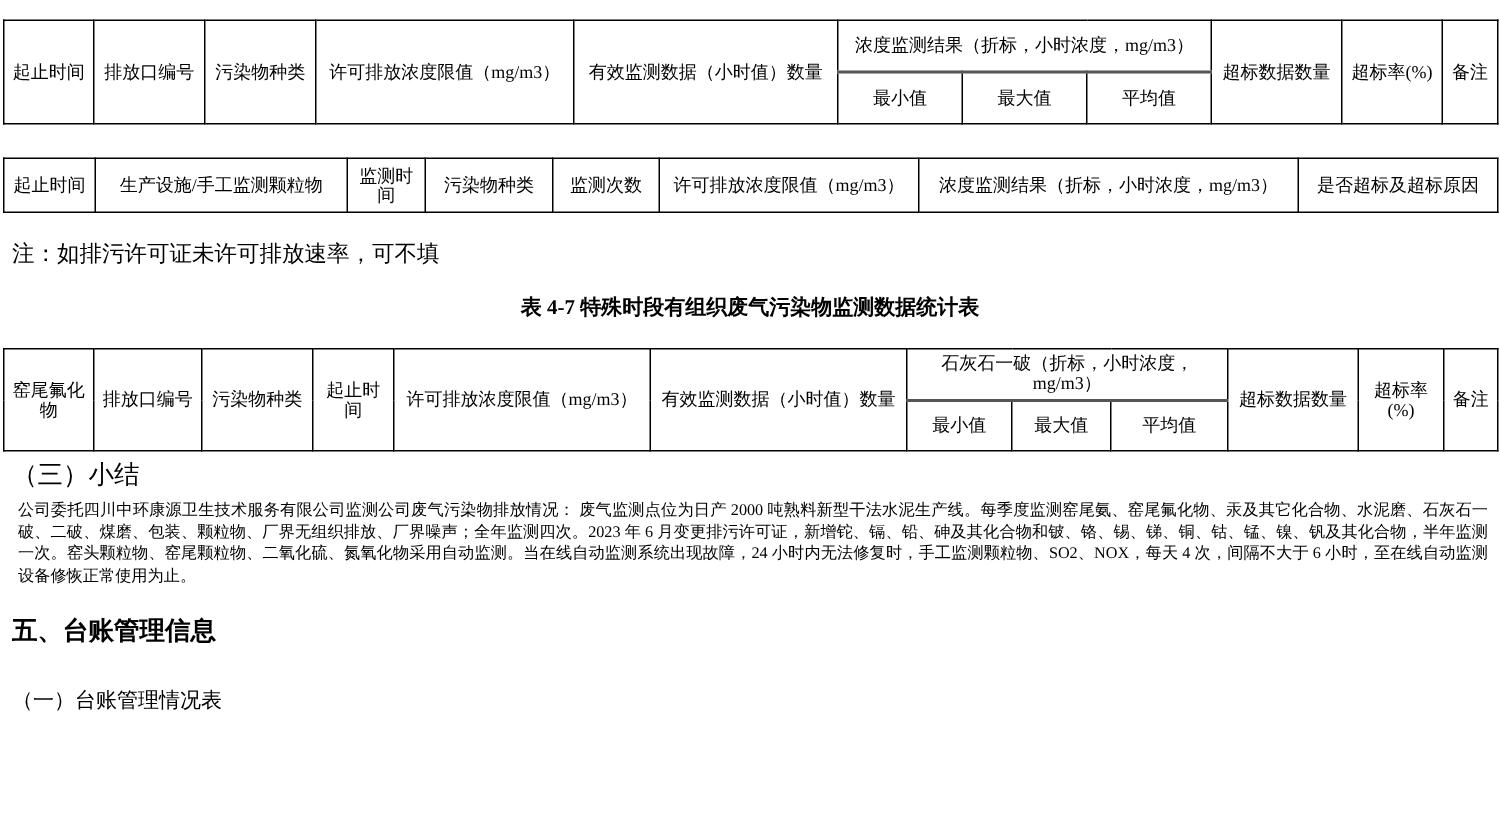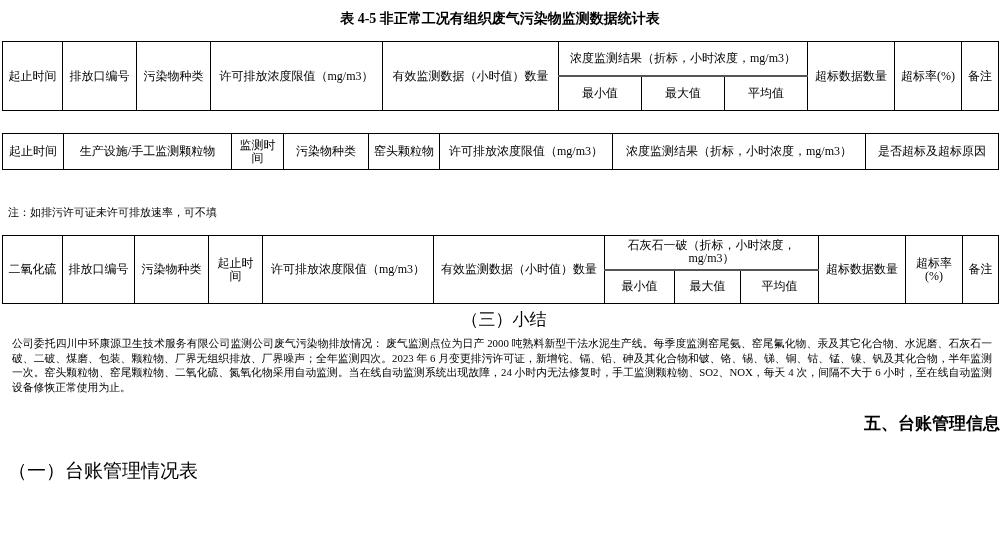--- a/index.html
+++ b/index.html
@@ -46,59 +46,56 @@
     overflow: hidden;
   }
   .t45 tr.grp-row   { height: 34px; }
   .t45 tr.sub-row   { height: 35px; }
   .t46 tr           { height: 36px; }
   .t47 tr.grp-row   { height: 34px; }
   .t47 tr.sub-row   { height: 34px; }
   th.grp { border-bottom: 2px solid #555; }
 
   .note {
-    margin: 36px 0 0 8px;
-    font-size: 11px;
+    margin: 22px 0 0 8px;
+    font-size: 15px;
     line-height: 12px;
   }
 
   .sec-summary {
     margin: 5px 0 0 8px;
     font-size: 17px;
     line-height: 22px;
     font-weight: normal;
-    text-align: center;
   }
   .para {
     margin: 5px 8px 0 12px;
     font-size: 10.8px;
     line-height: 14.6px;
     text-align: justify;
   }
   .sec-ledger {
     margin: 19px 0 0 8px;
     font-size: 17px;
     line-height: 22px;
     font-weight: bold;
     font-family: "Liberation Sans", "DejaVu Sans", sans-serif;
-    text-align: right;
   }
   .sec-ledger-sub {
     margin: 26px 0 0 8px;
-    font-size: 19px;
+    font-size: 14px;
     line-height: 19px;
     font-weight: normal;
   }
 </style>
 </head>
 <body>
 
 <div class="doc">
 
-  <div class="tbl-title first">表 4-5 非正常工况有组织废气污染物监测数据统计表</div>
   <table class="t45">
     <colgroup>
       <col style="width:60px">
         <col style="width:74px">
         <col style="width:74px">
       <col style="width:172px">
         <col style="width:176px">
       <col style="width:83px">
         <col style="width:83px">
         <col style="width:83px">
@@ -136,47 +133,48 @@
         <col style="width:173px">
       <col style="width:253px">
         <col style="width:133px">
     </colgroup>
     <tbody>
         <tr>
       <th>起止时间</th>
       <th>生产设施/手工监测颗粒物</th>
       <th>监测时间</th>
       <th>污染物种类</th>
-      <th>窑头颗粒物</th>
+      <th>监测次数</th>
       <th>许可排放浓度限值（mg/m3）</th>
       <th>浓度监测结果（折标，小时浓度，mg/m3）</th>
       <th>是否超标及超标原因</th>
     </tr>
   </tbody>
     </table>
   <div class="note">注：如排污许可证未许可排放速率，可不填</div>
 
+  <div class="tbl-title third">表 4-7 特殊时段有组织废气污染物监测数据统计表</div>
   <table class="t47">
     <colgroup>
       <col style="width:60px">
         <col style="width:72px">
         <col style="width:74px">
       <col style="width:54px">
         <col style="width:171px">
         <col style="width:171px">
       <col style="width:70px">
         <col style="width:66px">
         <col style="width:78px">
       <col style="width:87px">
         <col style="width:57px">
         <col style="width:36px">
     </colgroup>
     <tbody>
         <tr class="grp-row">
-      <th rowspan="2">二氧化硫</th>
+      <th rowspan="2">窑尾氟化物</th>
       <th rowspan="2">排放口编号</th>
       <th rowspan="2">污染物种类</th>
       <th rowspan="2">起止时间</th>
       <th rowspan="2">许可排放浓度限值（mg/m3）</th>
       <th rowspan="2">有效监测数据（小时值）数量</th>
       <th colspan="3" class="grp">石灰石一破（折标，小时浓度，mg/m3）</th>
       <th rowspan="2">超标数据数量</th>
       <th rowspan="2">超标率(%)</th>
       <th rowspan="2">备注</th>
     </tr>

